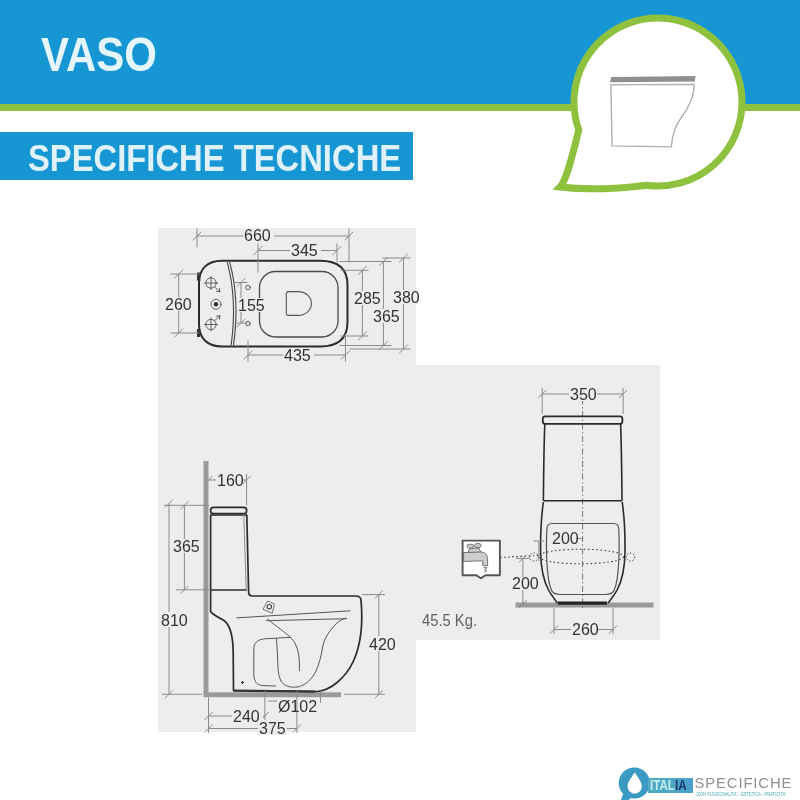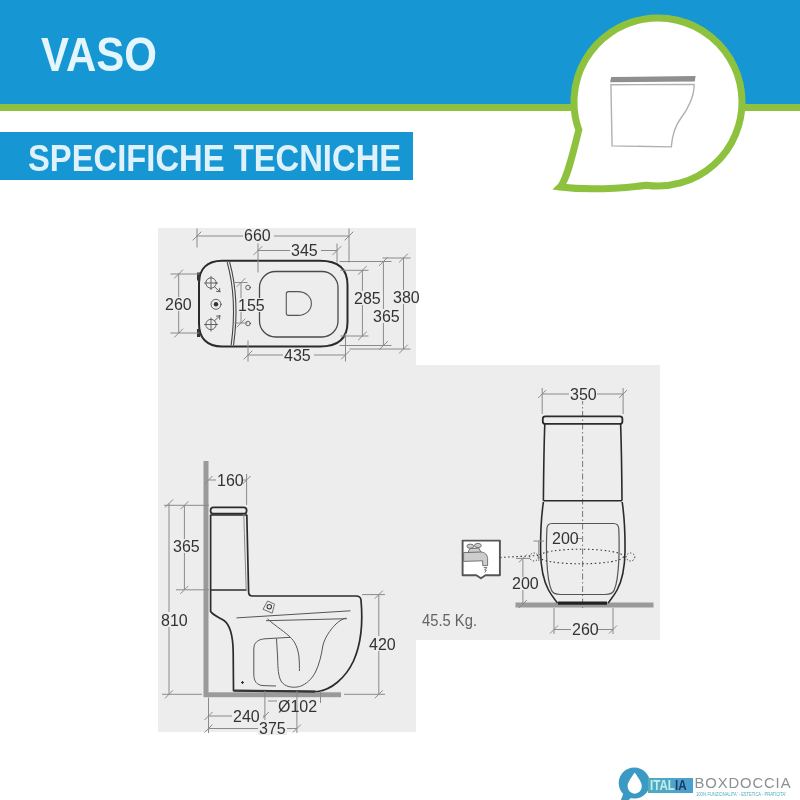--- a/index.html
+++ b/index.html
@@ -256,14 +256,14 @@
 </svg>
 
 <div class="abs" style="left:616px;top:764px;width:184px;height:45px;">
  <svg class="abs" style="left:0;top:0" width="40" height="45" viewBox="0 0 40 45">
   <circle cx="18.3" cy="19" r="15.6" fill="#3b9ac3"></circle>
   <path d="M 7.5,28.5 C 6,34 4,38.5 1.2,41.8 C 7.5,40.5 13,36.5 16.5,32 Z" fill="#3b9ac3"></path>
   <path d="M 18.7,8.5 C 14.2,15 11.6,18.6 11.6,22.6 A 7.1,7.1 0 0 0 25.8,22.6 C 25.8,18.6 23.2,15 18.7,8.5 Z" fill="#ffffff"></path>
  </svg>
  <div class="abs" style="left:32px;top:13.5px;width:44.5px;height:15.5px;background:linear-gradient(90deg,#4fadbe,#4aa0ce);"></div>
  <div class="abs" style="left:33.5px;top:12.2px;font-size:15.5px;font-weight:bold;white-space:nowrap;transform:scaleX(0.75) translateZ(0);transform-origin:0 0;"><span style="color:#c5ecf0">ITAL</span><span style="color:#1d3a6b">IA</span></div>
- <div class="abs" style="left:78.5px;top:11.2px;font-size:14.8px;color:#8a9095;letter-spacing:0.9px;white-space:nowrap;transform-origin:0 0;">BOXDOCCIA</div>
+ <div class="abs" style="left:78.5px;top:11.2px;font-size:14.8px;color:#8a9095;letter-spacing:0.9px;white-space:nowrap;transform-origin:0 0;">SPECIFICHE</div>
  <div class="abs" style="left:79.5px;top:27.2px;font-size:6px;color:#4aabb8;white-space:nowrap;transform:scaleX(0.68) translateZ(0);transform-origin:0 0;">100% FUNZIONALITA' - ESTETICA - PRATICITA'</div>
 </div>
 </body></html>

